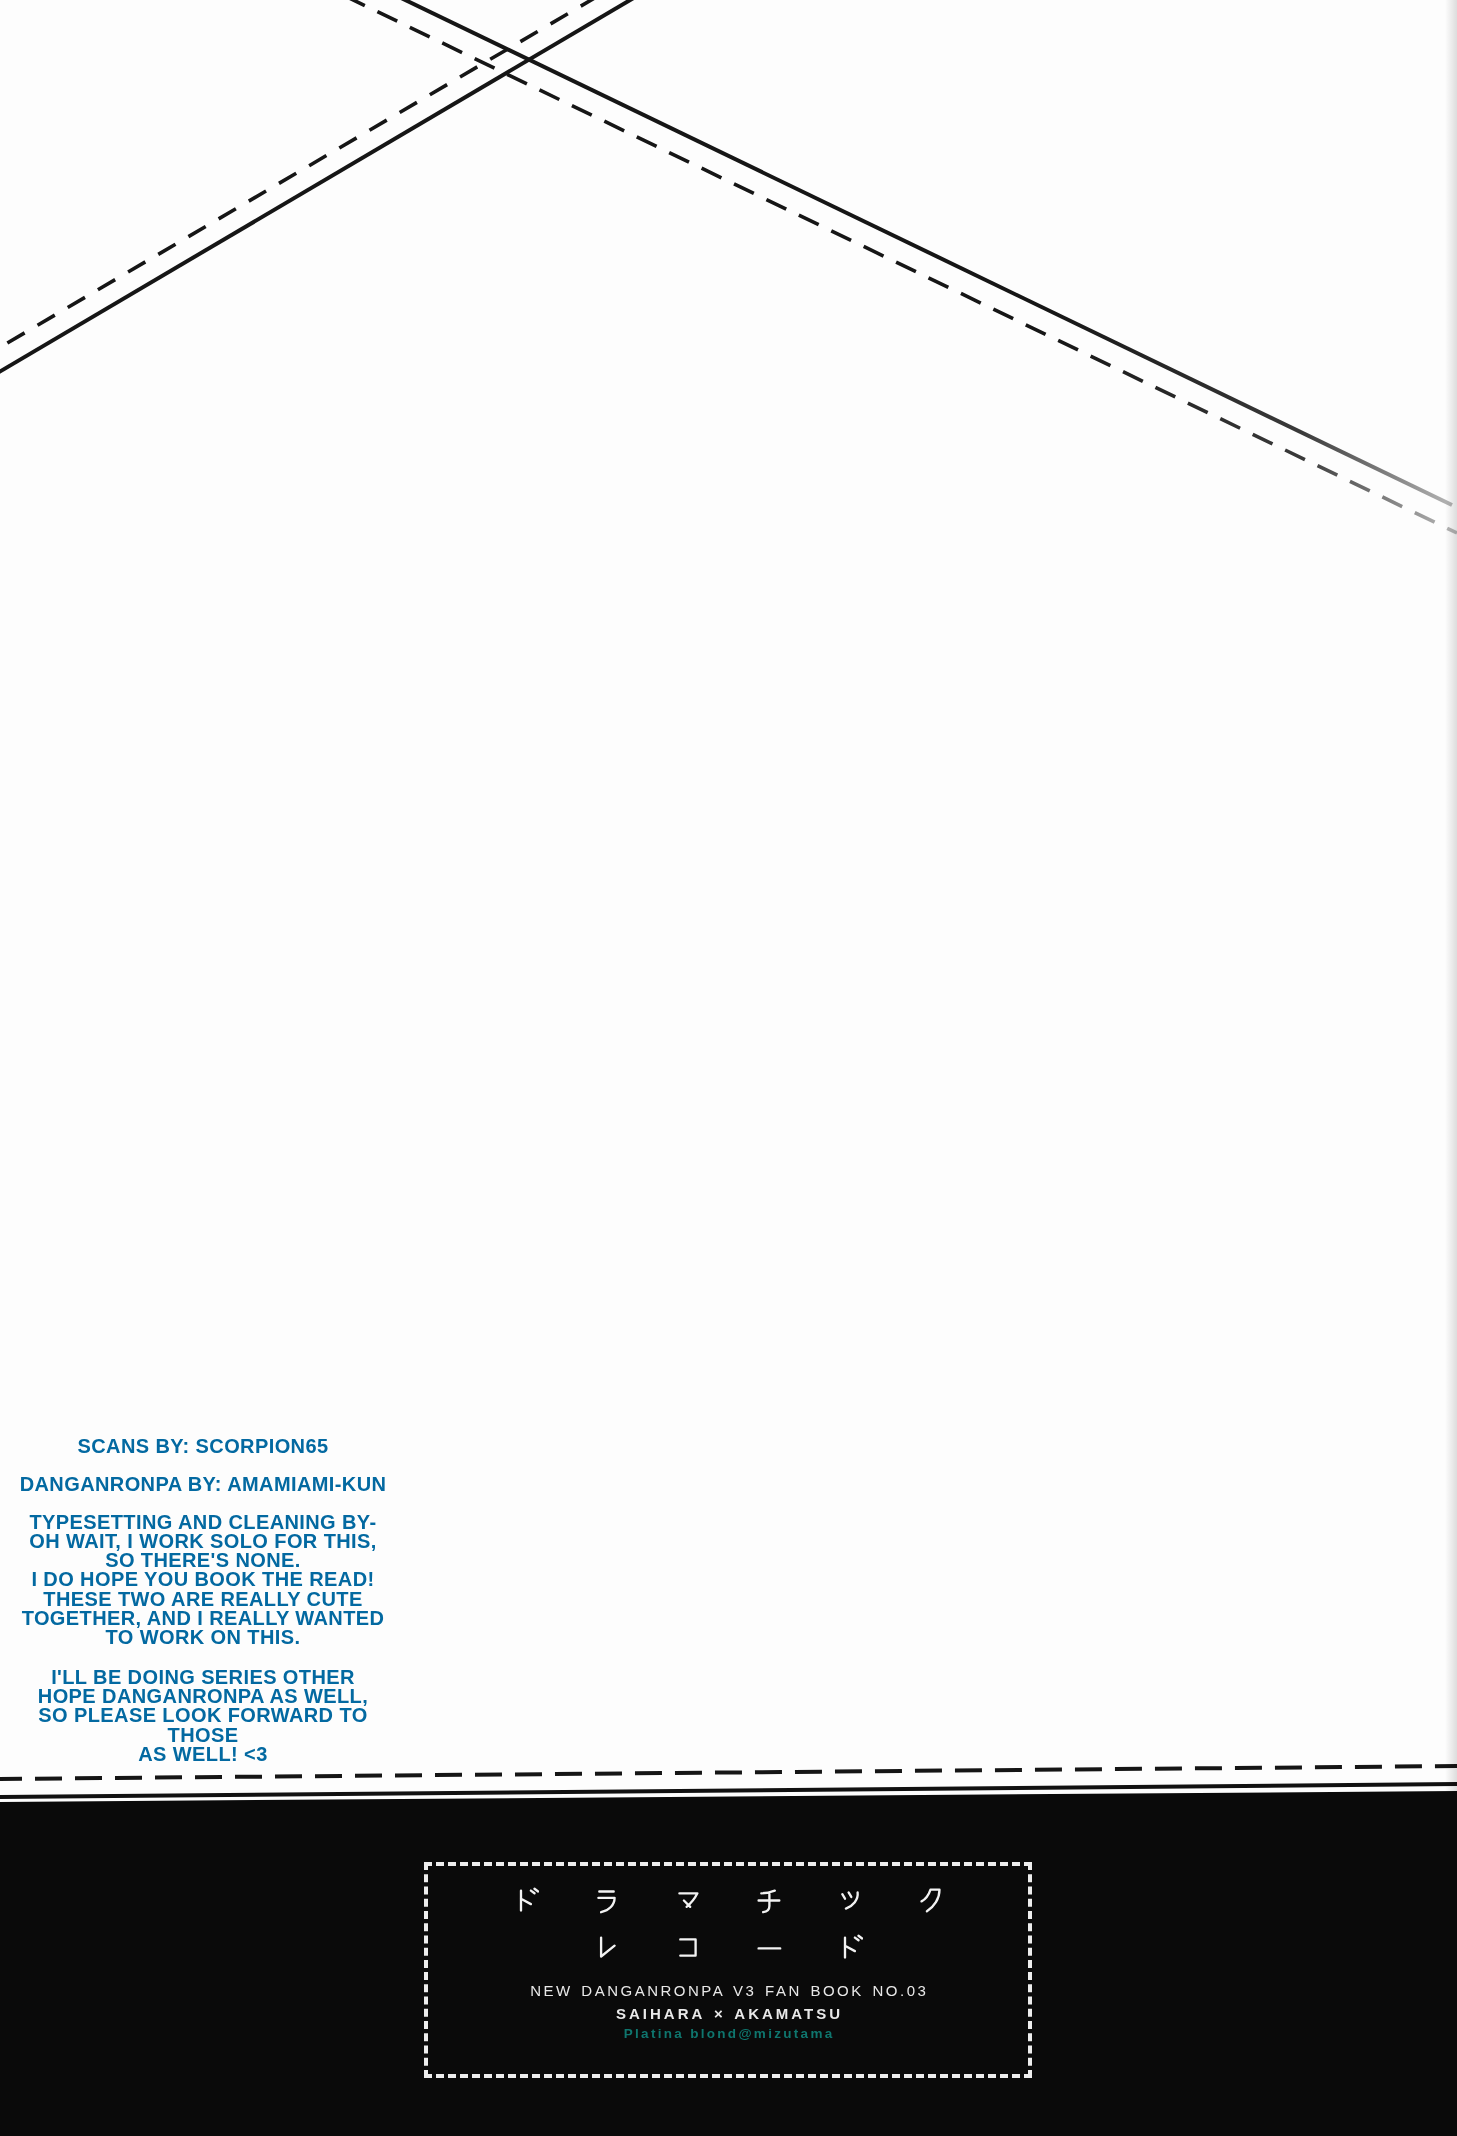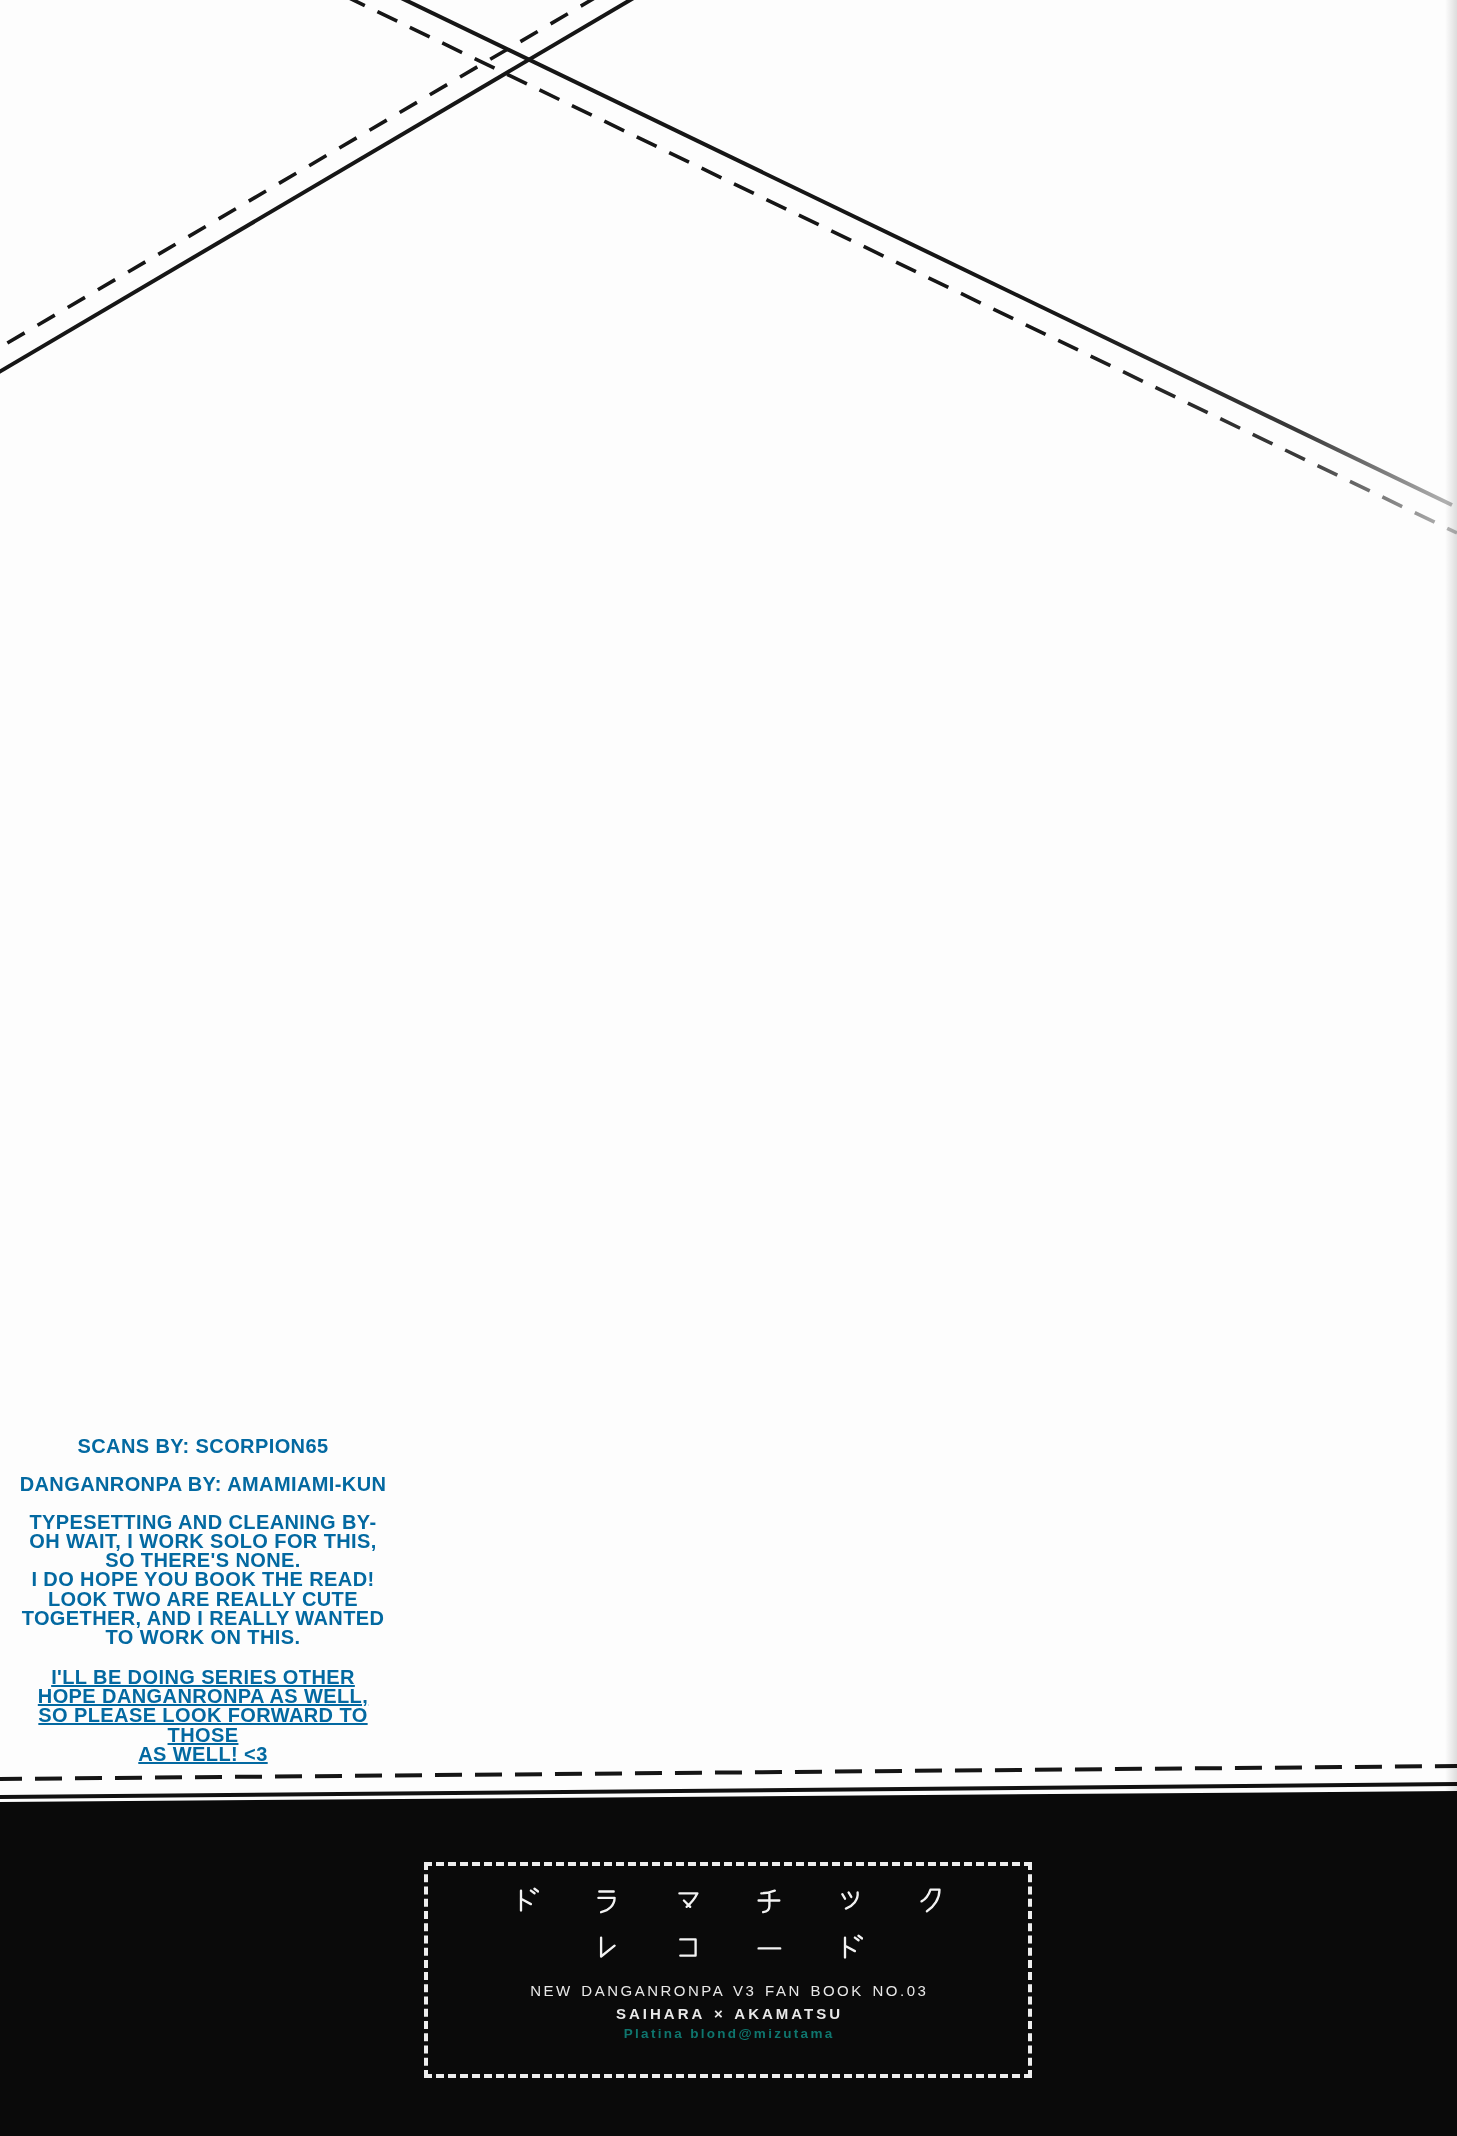--- a/index.html
+++ b/index.html
@@ -22,21 +22,21 @@
   
   .credits{
     position:absolute;left:8px;top:1437px;width:390px;
     text-align:center;
     color:#0369a1;
     font-size:20px;line-height:19.3px;font-weight:bold;
     letter-spacing:0.4px;
   }
   .credits p{margin:0;}
   .credits p + p{margin-top:18.5px;}
-  .credits p.gap-lg{margin-top:20px;text-decoration:underline;}
+  .credits p.gap-lg{margin-top:20px;}
 
   
   .footer{
     position:absolute;left:0;top:1789px;width:1457px;height:347px;
     background:#0a0a0a;
     -webkit-clip-path:polygon(0 13px,100% 2px,100% 100%,0 100%);
     clip-path:polygon(0 13px,100% 2px,100% 100%,0 100%);
   }
   .title-box{
     position:absolute;left:424px;top:73px;
@@ -97,21 +97,21 @@
       <span>SCANS BY: SCORPION65</span>
     </p>
     <p>
       <span>DANGANRONPA BY: AMAMIAMI-KUN</span>
     </p>
     <p>
       <span>TYPESETTING AND CLEANING BY-</span><br>
       <span>OH WAIT, I WORK SOLO FOR THIS,</span><br>
       <span>SO THERE'S NONE.</span><br>
       <span>I DO HOPE YOU BOOK THE READ!</span><br>
-      <span>LOOK TWO ARE REALLY CUTE</span><br>
+      <span>THESE TWO ARE REALLY CUTE</span><br>
       <span>TOGETHER, AND I REALLY WANTED</span><br>
       <span>TO WORK ON THIS.</span>
     </p>
     <p class="gap-lg">
       <span>I'LL BE DOING SERIES OTHER</span><br>
       <span>HOPE DANGANRONPA AS WELL,</span><br>
       <span>SO PLEASE LOOK FORWARD TO THOSE</span><br>
       <span>AS WELL! &lt;3</span>
     </p>
   </div>

